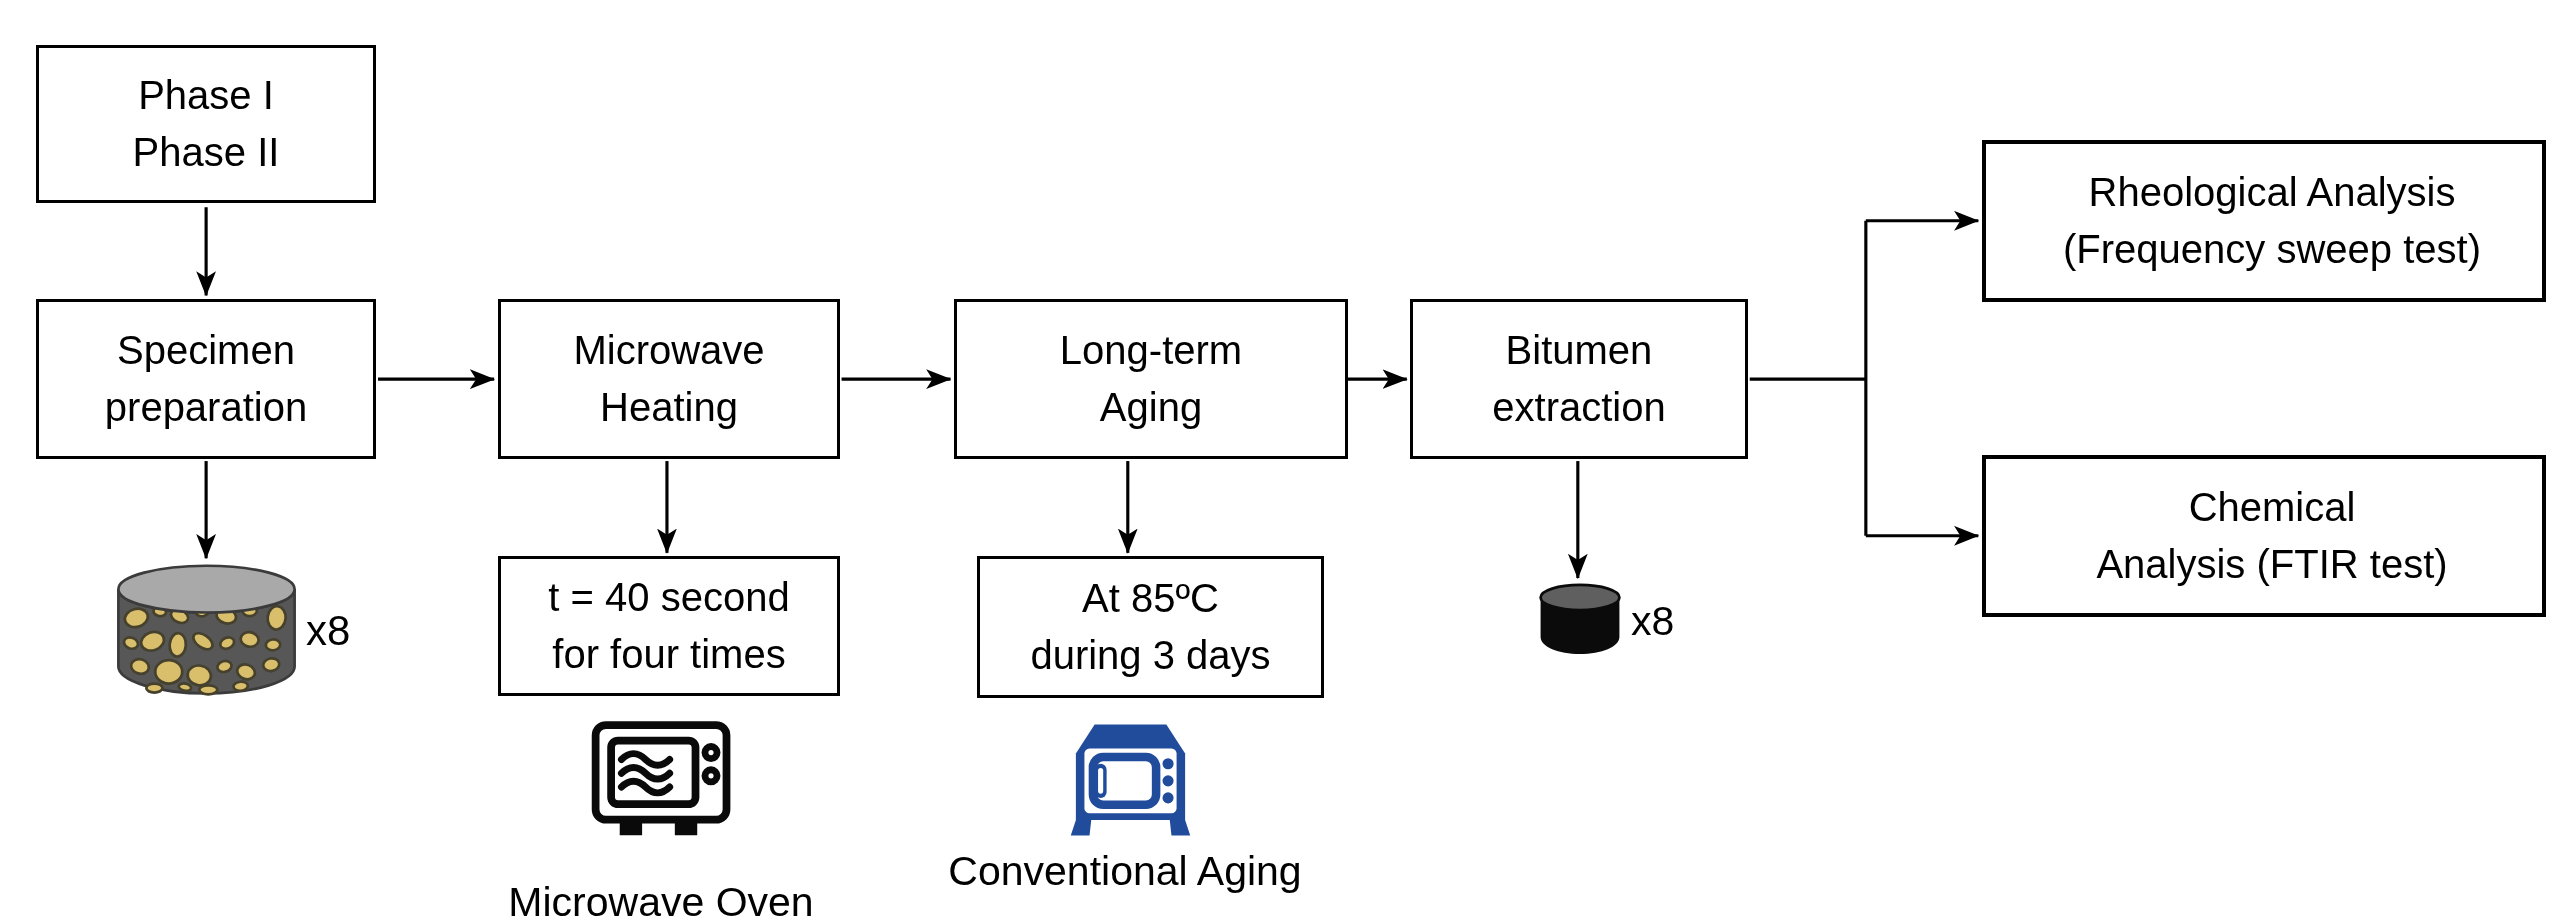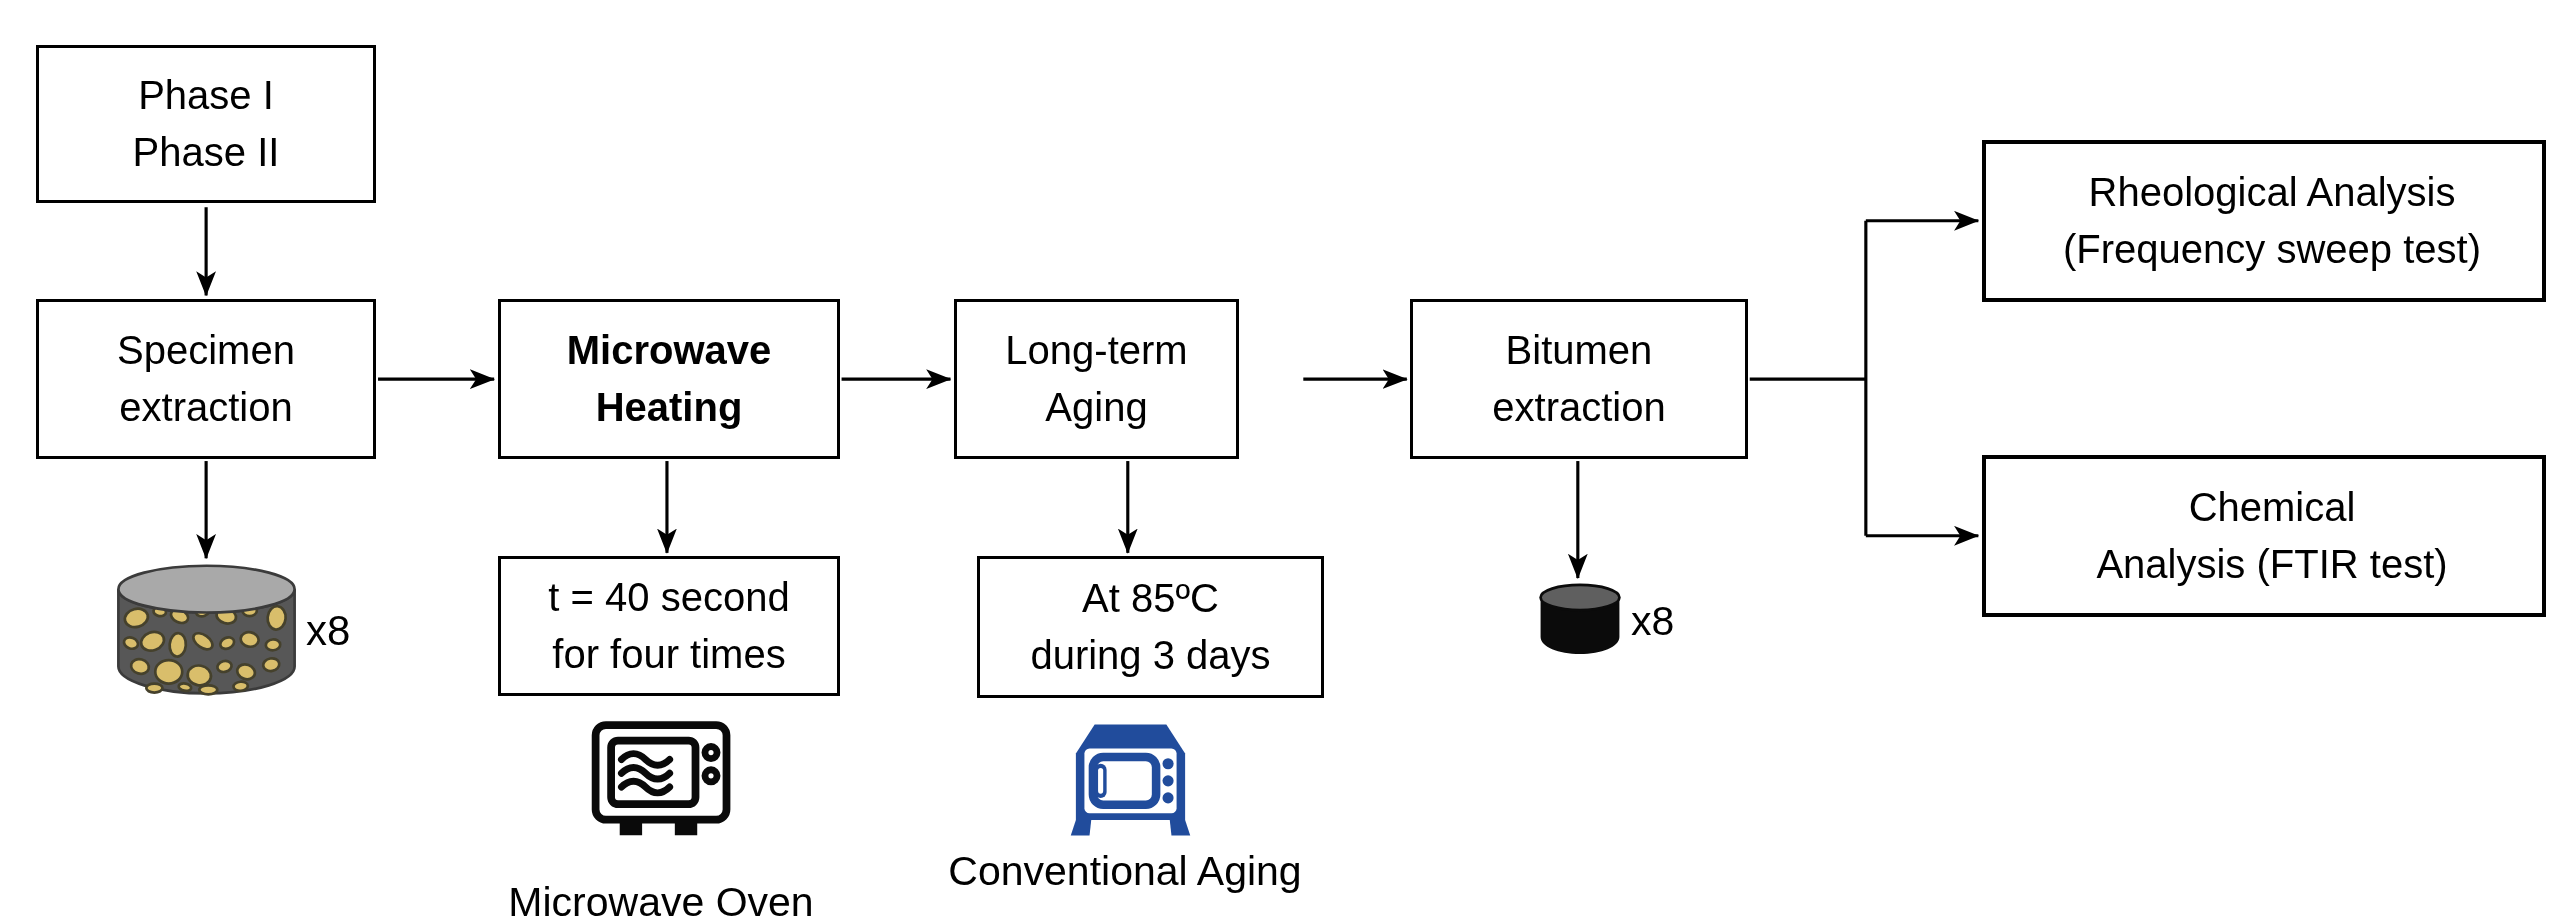--- a/index.html
+++ b/index.html
@@ -82,26 +82,26 @@
     <path class="flow-line" marker-end="url(#ah)" d="M229,512 L229,620"></path>
     <path class="flow-line" marker-end="url(#ah)" d="M741,512 L741,614"></path>
     <path class="flow-line" marker-end="url(#ah)" d="M1253,512 L1253,614"></path>
     <path class="flow-line" marker-end="url(#ah)" d="M1753,512 L1753,642"></path>
   </svg>
 
   <div class="fbox" style="left:36px; top:45px; width:340px; height:158px;">Phase I
 Phase II</div>
 
   <div class="fbox" style="left:36px; top:299px; width:340px; height:160px;">Specimen
-extraction</div>
+preparation</div>
 
-  <div class="fbox" style="left:498px; top:299px; width:342px; height:160px;font-weight:bold;">Microwave
+  <div class="fbox" style="left:498px; top:299px; width:342px; height:160px;">Microwave
 Heating</div>
 
-  <div class="fbox" style="left:954px; top:299px; width:285px; height:160px;">Long-term
+  <div class="fbox" style="left:954px; top:299px; width:394px; height:160px;">Long-term
 Aging</div>
 
   <div class="fbox" style="left:1410px; top:299px; width:338px; height:160px;">Bitumen
 extraction</div>
 
   <div class="fbox" style="left:498px; top:556px; width:342px; height:140px;">t = 40 second
 for four times</div>
 
   <div class="fbox" style="left:954px; top:556px; width:347px; height:142px;margin-left:23px;">At 85ºC
 during 3 days</div>

